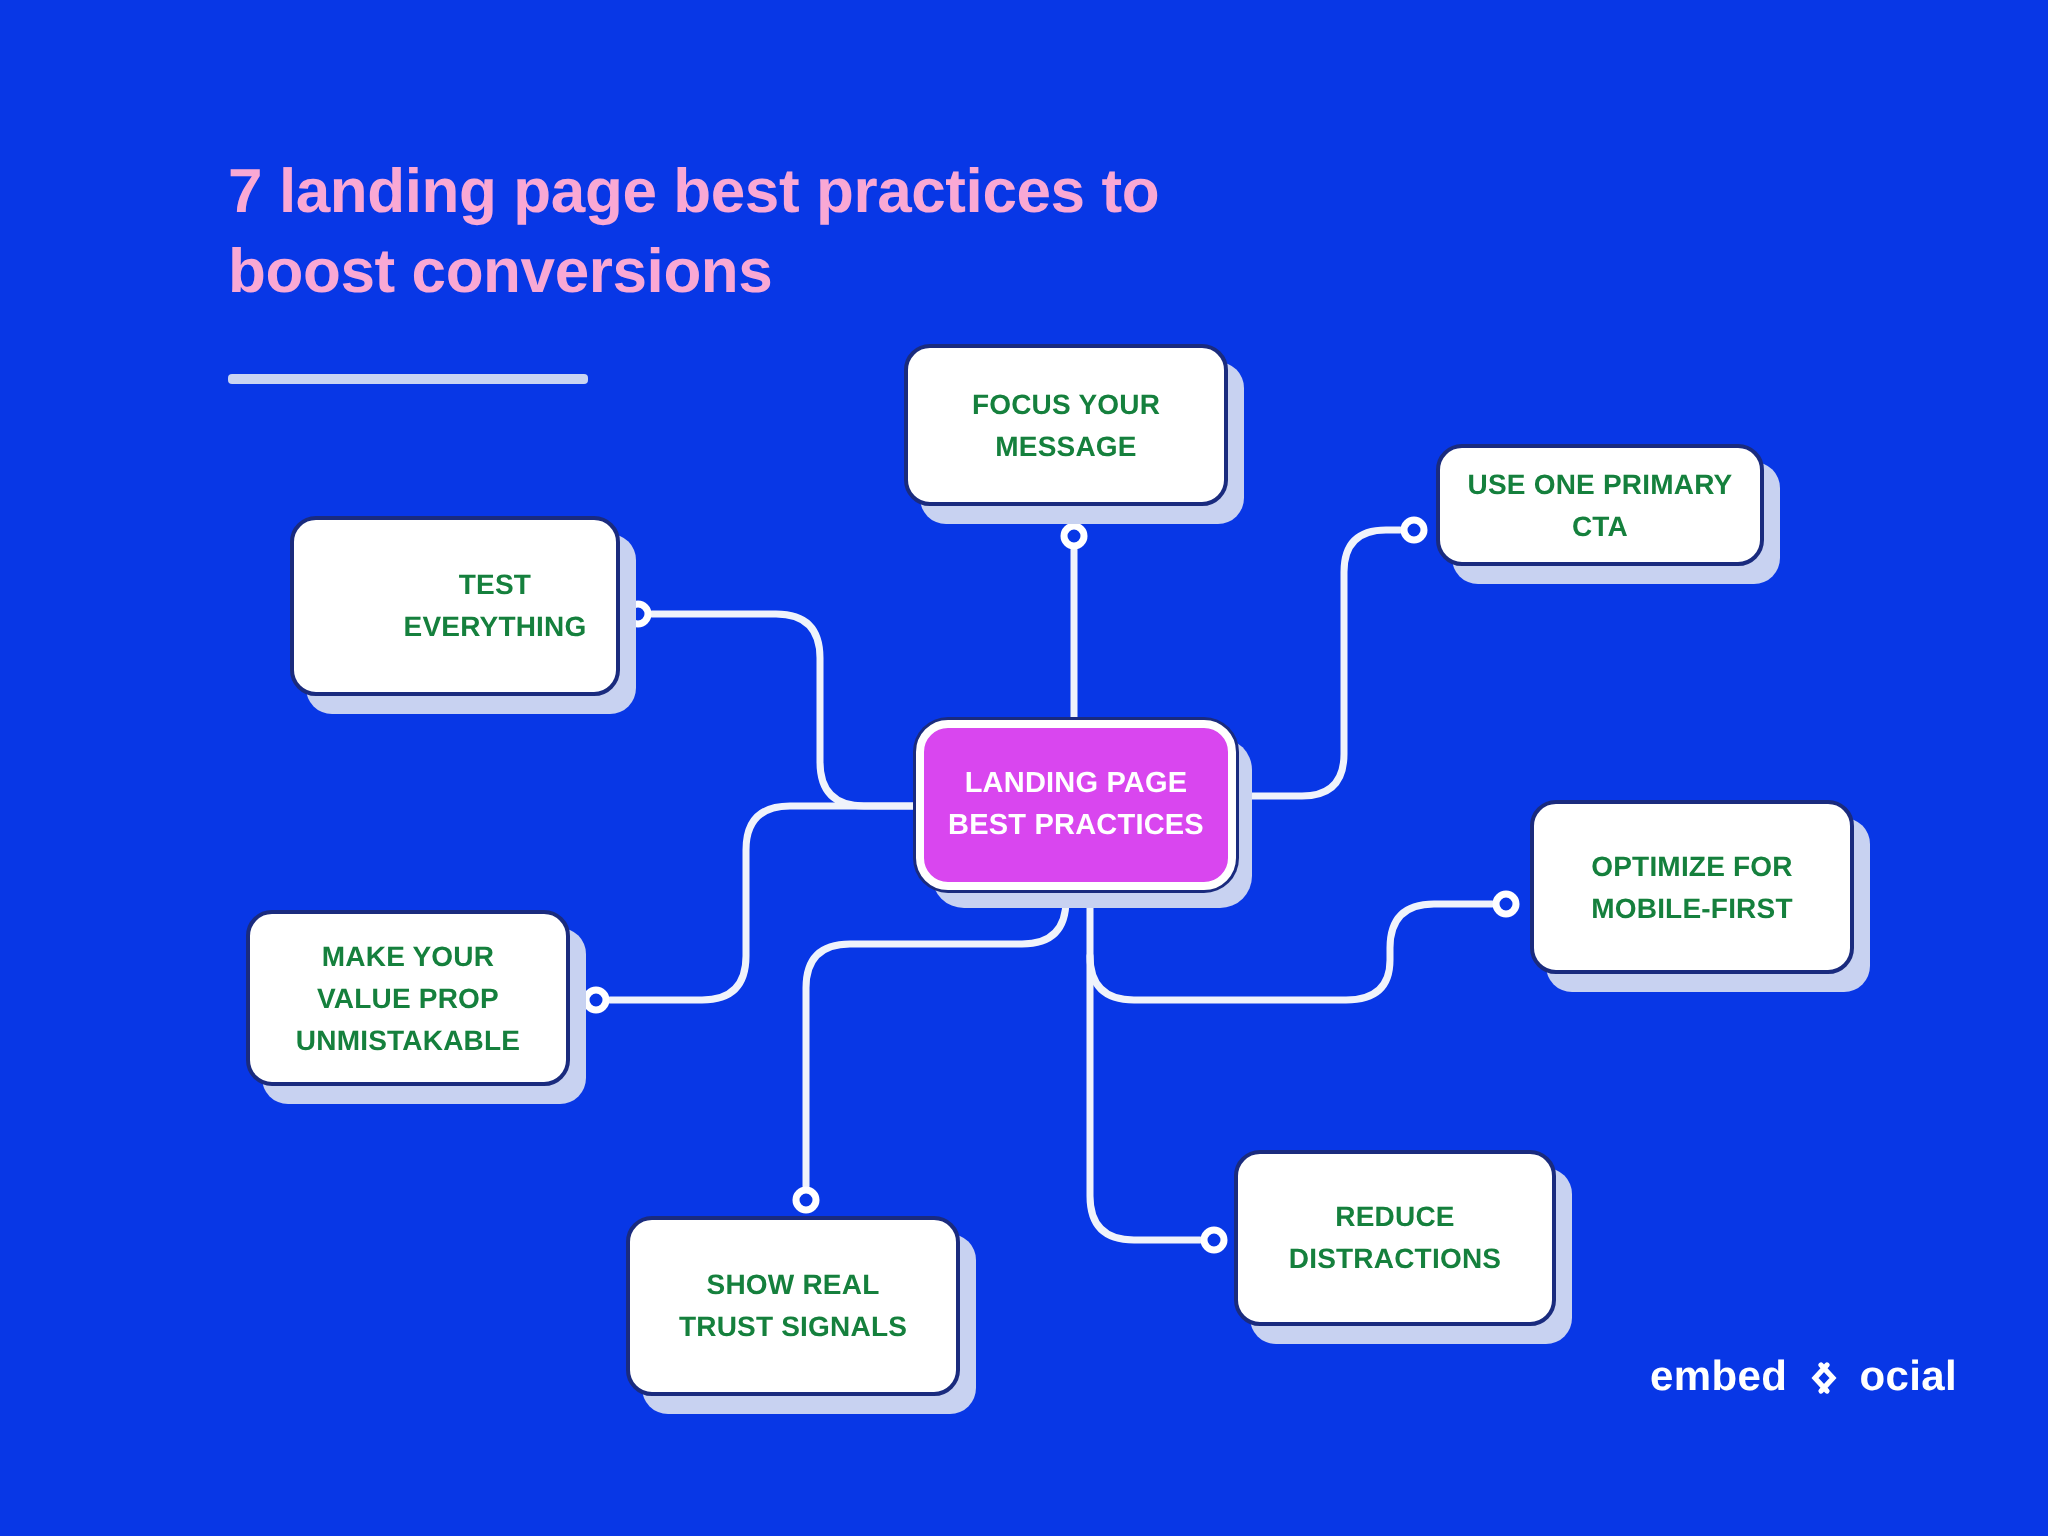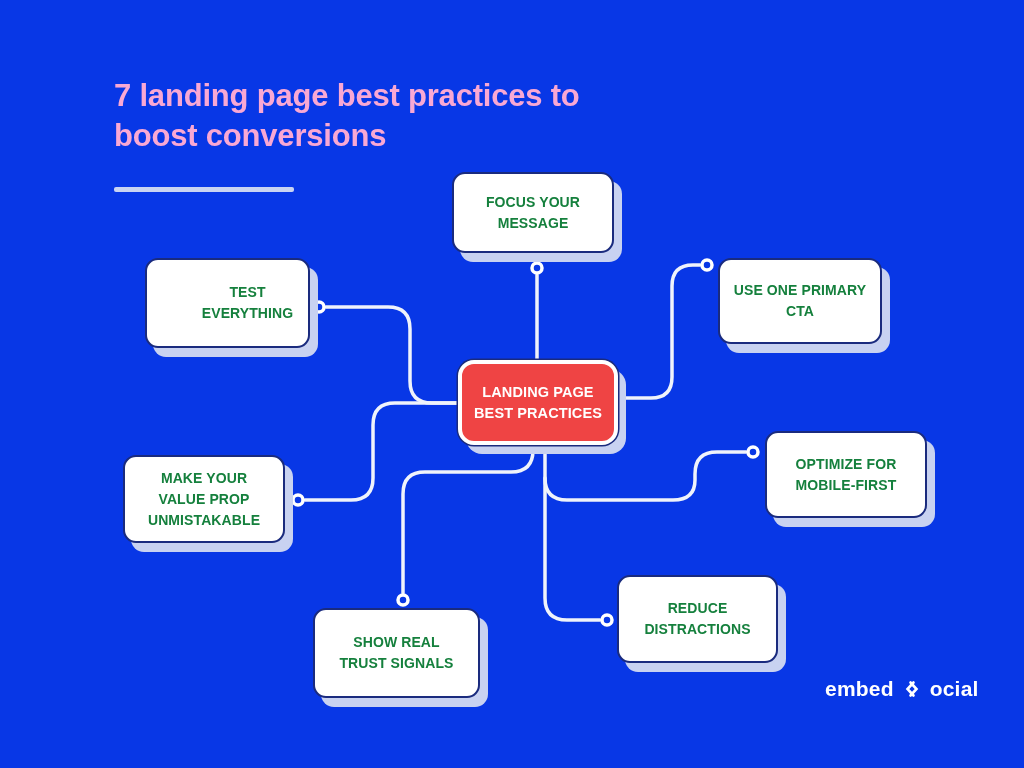--- a/index.html
+++ b/index.html
@@ -17,29 +17,29 @@
   svg.connectors path{stroke:#EFF3FB;stroke-width:3.5;fill:none;stroke-linecap:round;}
   svg.connectors circle{fill:#0837E6;stroke:#FFFFFF;stroke-width:3.5;}
 
   .node{position:absolute;z-index:2;box-sizing:border-box;
         display:flex;align-items:center;justify-content:center;
         text-align:center;white-space:pre-line;
         font-weight:bold;font-size:14px;line-height:21px;letter-spacing:0.1px;
         border-radius:13px;}
   .node.white{background:#FFFFFF;color:#15803d;border:2px solid #1A2B7E;
         box-shadow:8px 9px 0 #C8D2F1;}
-  .node.center{background:#ef4444;color:#FFFFFF;border:4px solid #FFFFFF;
+  .node.center{background:#d946ef;color:#FFFFFF;border:4px solid #FFFFFF;
         border-radius:16px;font-size:14.5px;
         box-shadow:0 0 0 1.5px #1A2B7E, 8px 9px 0 #C8D2F1;}
 
   .n-focus   {left:452px;top:172px;width:162px;height:81px;}
-  .n-cta     {left:718px;top:222px;width:164px;height:86px;margin-top:36px;}
+  .n-cta     {left:718px;top:222px;width:164px;height:61px;}
   .n-test    {left:145px;top:258px;width:165px;height:90px;padding-left:40px;}
   .n-make    {left:123px;top:455px;width:162px;height:88px;justify-content:center;}
-  .n-optimize{left:765px;top:400px;width:162px;height:87px;margin-top:31px;}
+  .n-optimize{left:765px;top:400px;width:162px;height:87px;}
   .n-show    {left:313px;top:608px;width:167px;height:90px;}
   .n-reduce  {left:617px;top:575px;width:161px;height:88px;}
   .n-center  {left:458px;top:360px;width:160px;height:85px;}
 
   .logo{position:absolute;left:825px;top:677px;z-index:2;display:flex;
         align-items:center;color:#FFFFFF;font-size:21px;font-weight:bold;
         letter-spacing:0.2px;gap:10px;}
   .logo svg{margin:0 -1px;}
 </style>
 </head>

